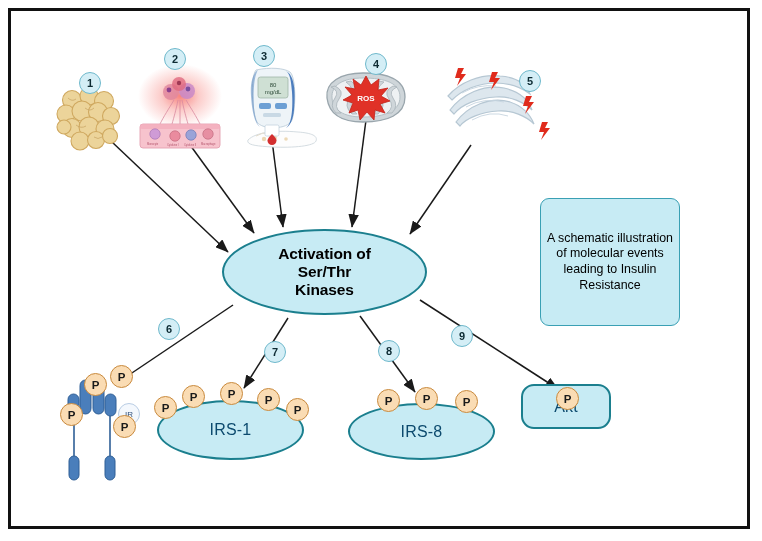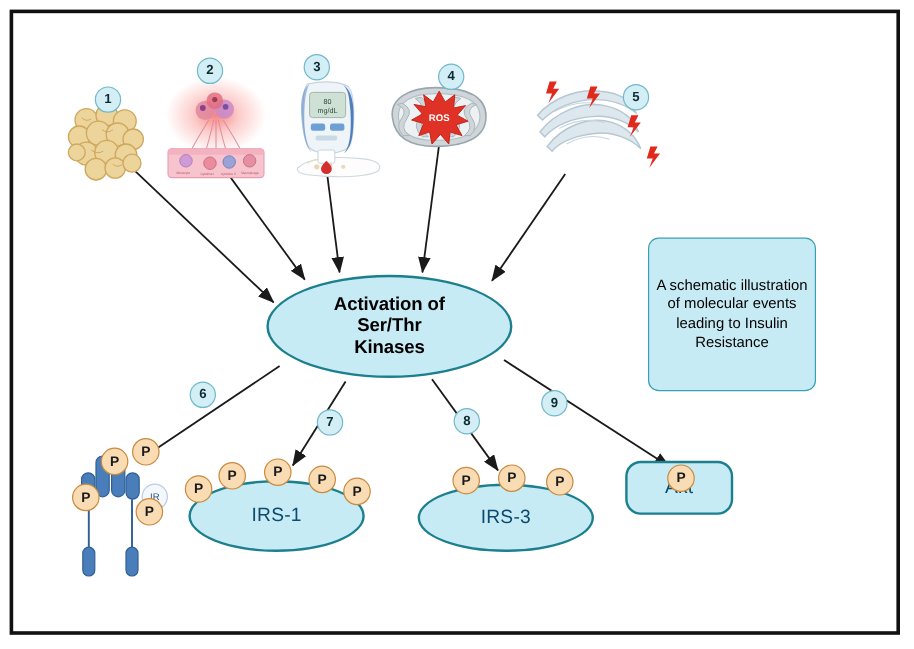--- a/index.html
+++ b/index.html
@@ -370,21 +370,21 @@
   <div class="node substrate" id="irs1-node">
     <span class="label">IRS-1</span>
   </div>
   <div class="p-circle" style="left:154px; top:396px;">P</div>
   <div class="p-circle" style="left:182px; top:385px;">P</div>
   <div class="p-circle" style="left:220px; top:382px;">P</div>
   <div class="p-circle" style="left:257px; top:388px;">P</div>
   <div class="p-circle" style="left:286px; top:398px;">P</div>
 
   <div class="node substrate" id="irs2-node">
-    <span class="label">IRS-3</span>
+    <span class="label">IRS-8</span>
   </div>
   <div class="p-circle" style="left:377px; top:389px;">P</div>
   <div class="p-circle" style="left:415px; top:387px;">P</div>
   <div class="p-circle" style="left:455px; top:390px;">P</div>
 
   <div class="node substrate" id="akt-node">
     <span class="label">Akt</span>
   </div>
   <div class="p-circle" style="left:556px; top:387px;">P</div>
 

